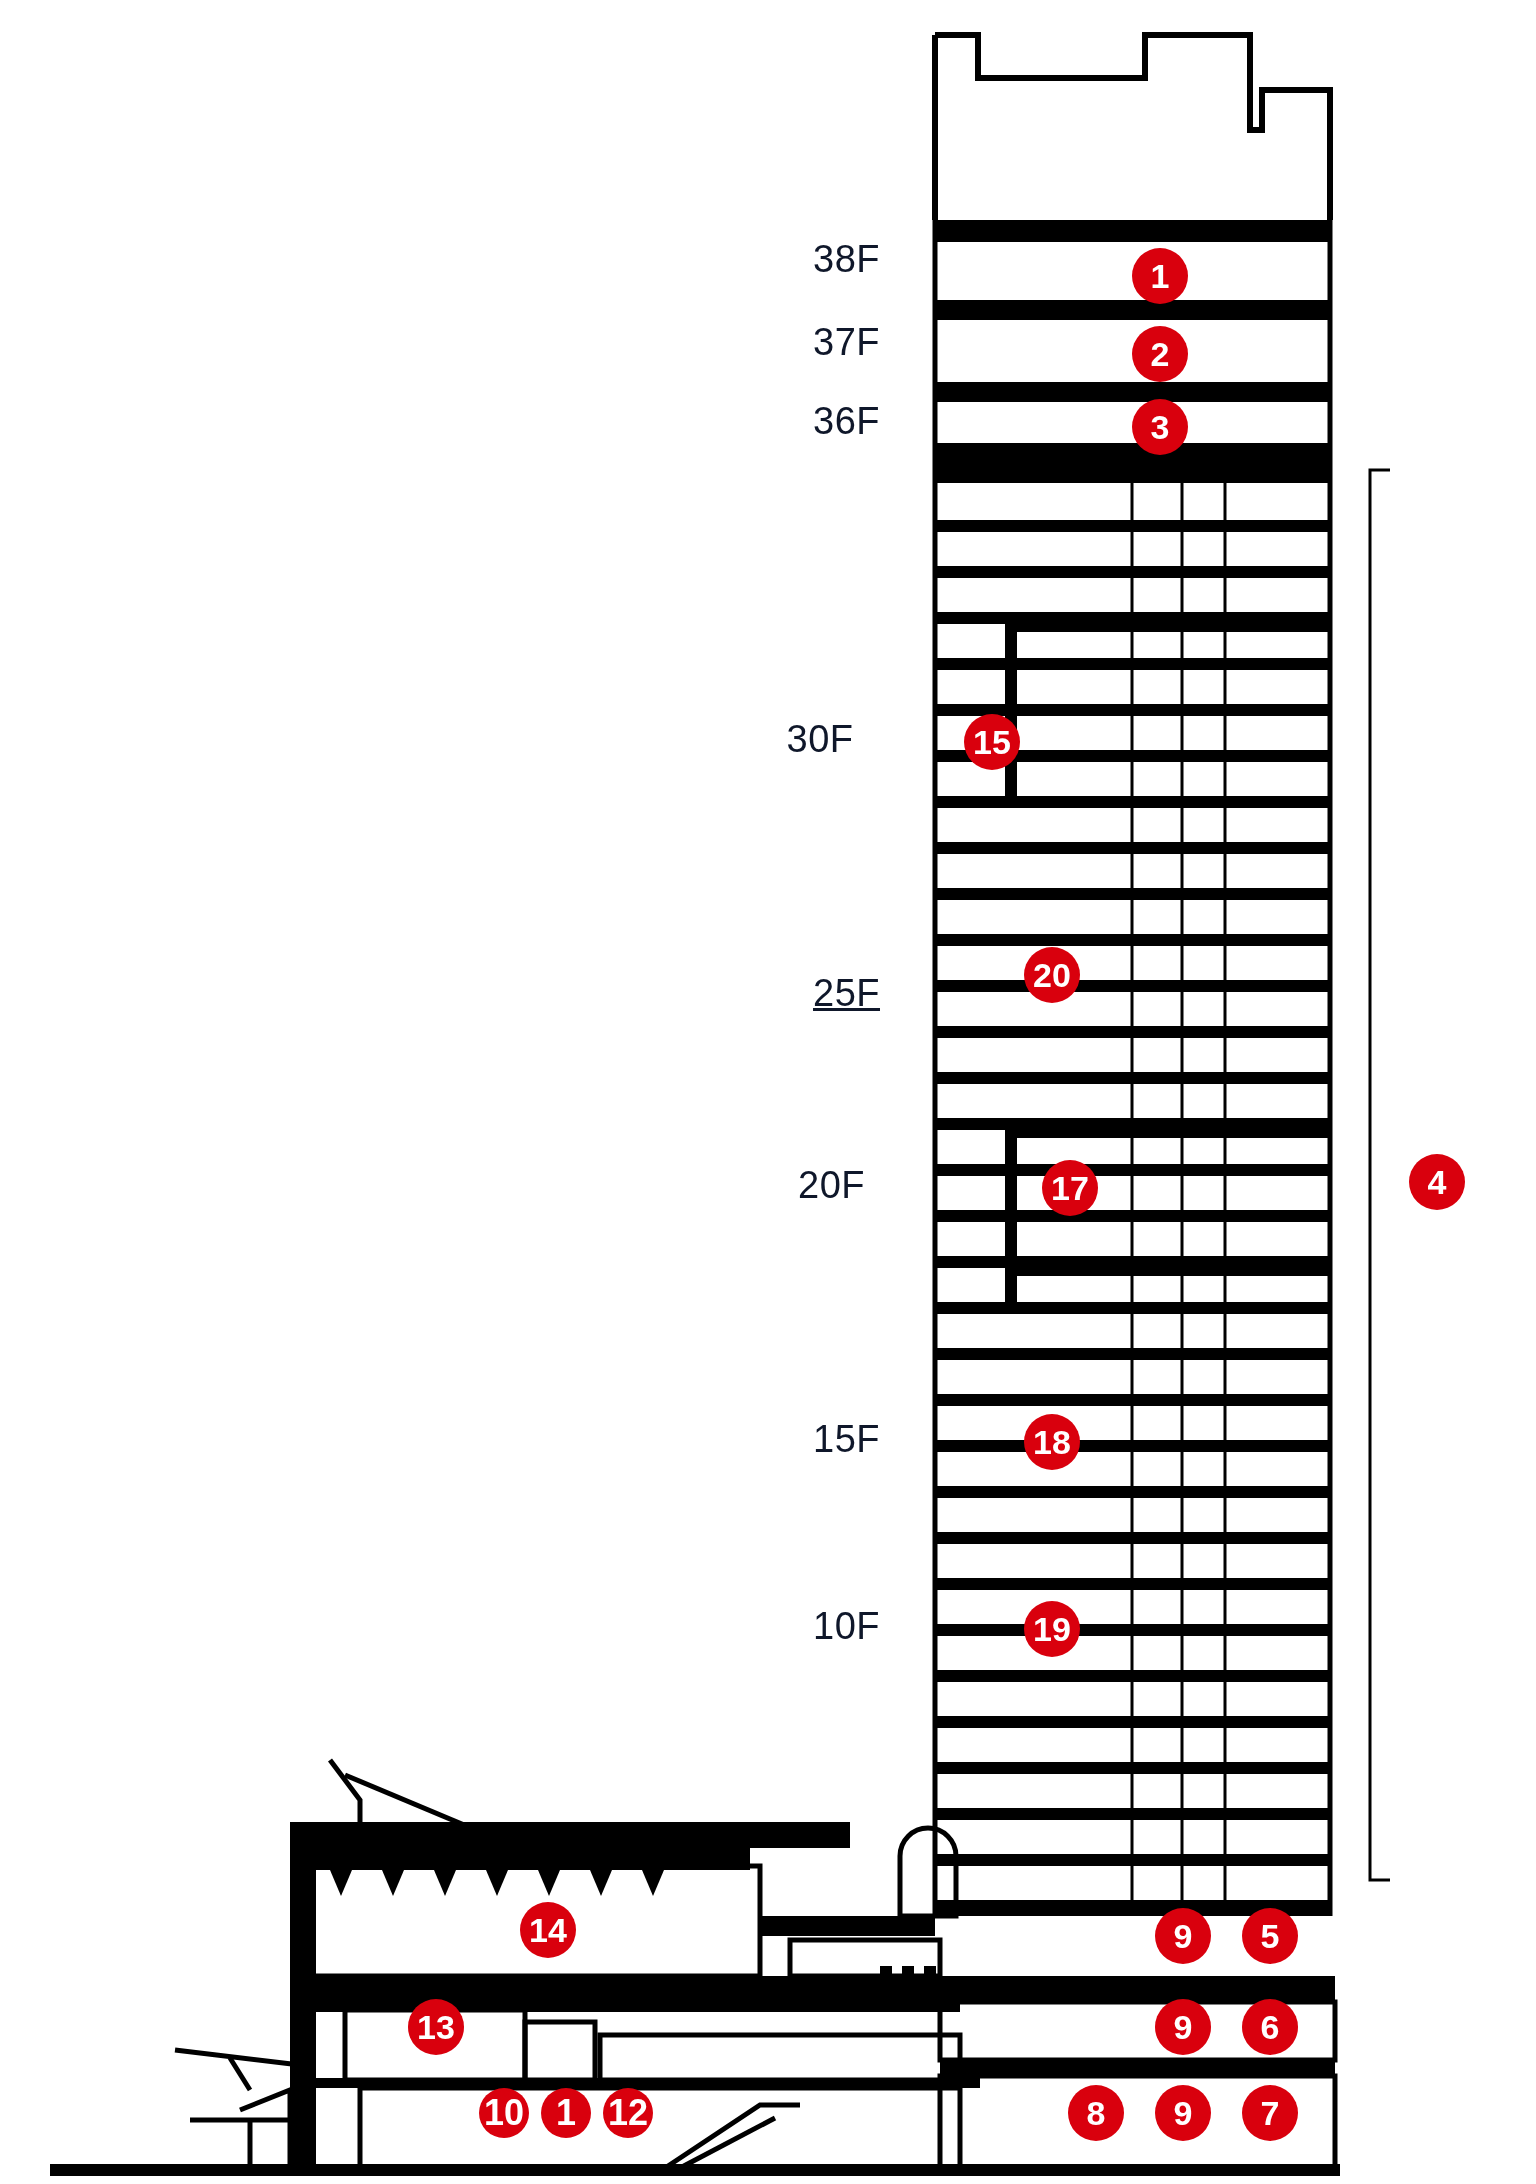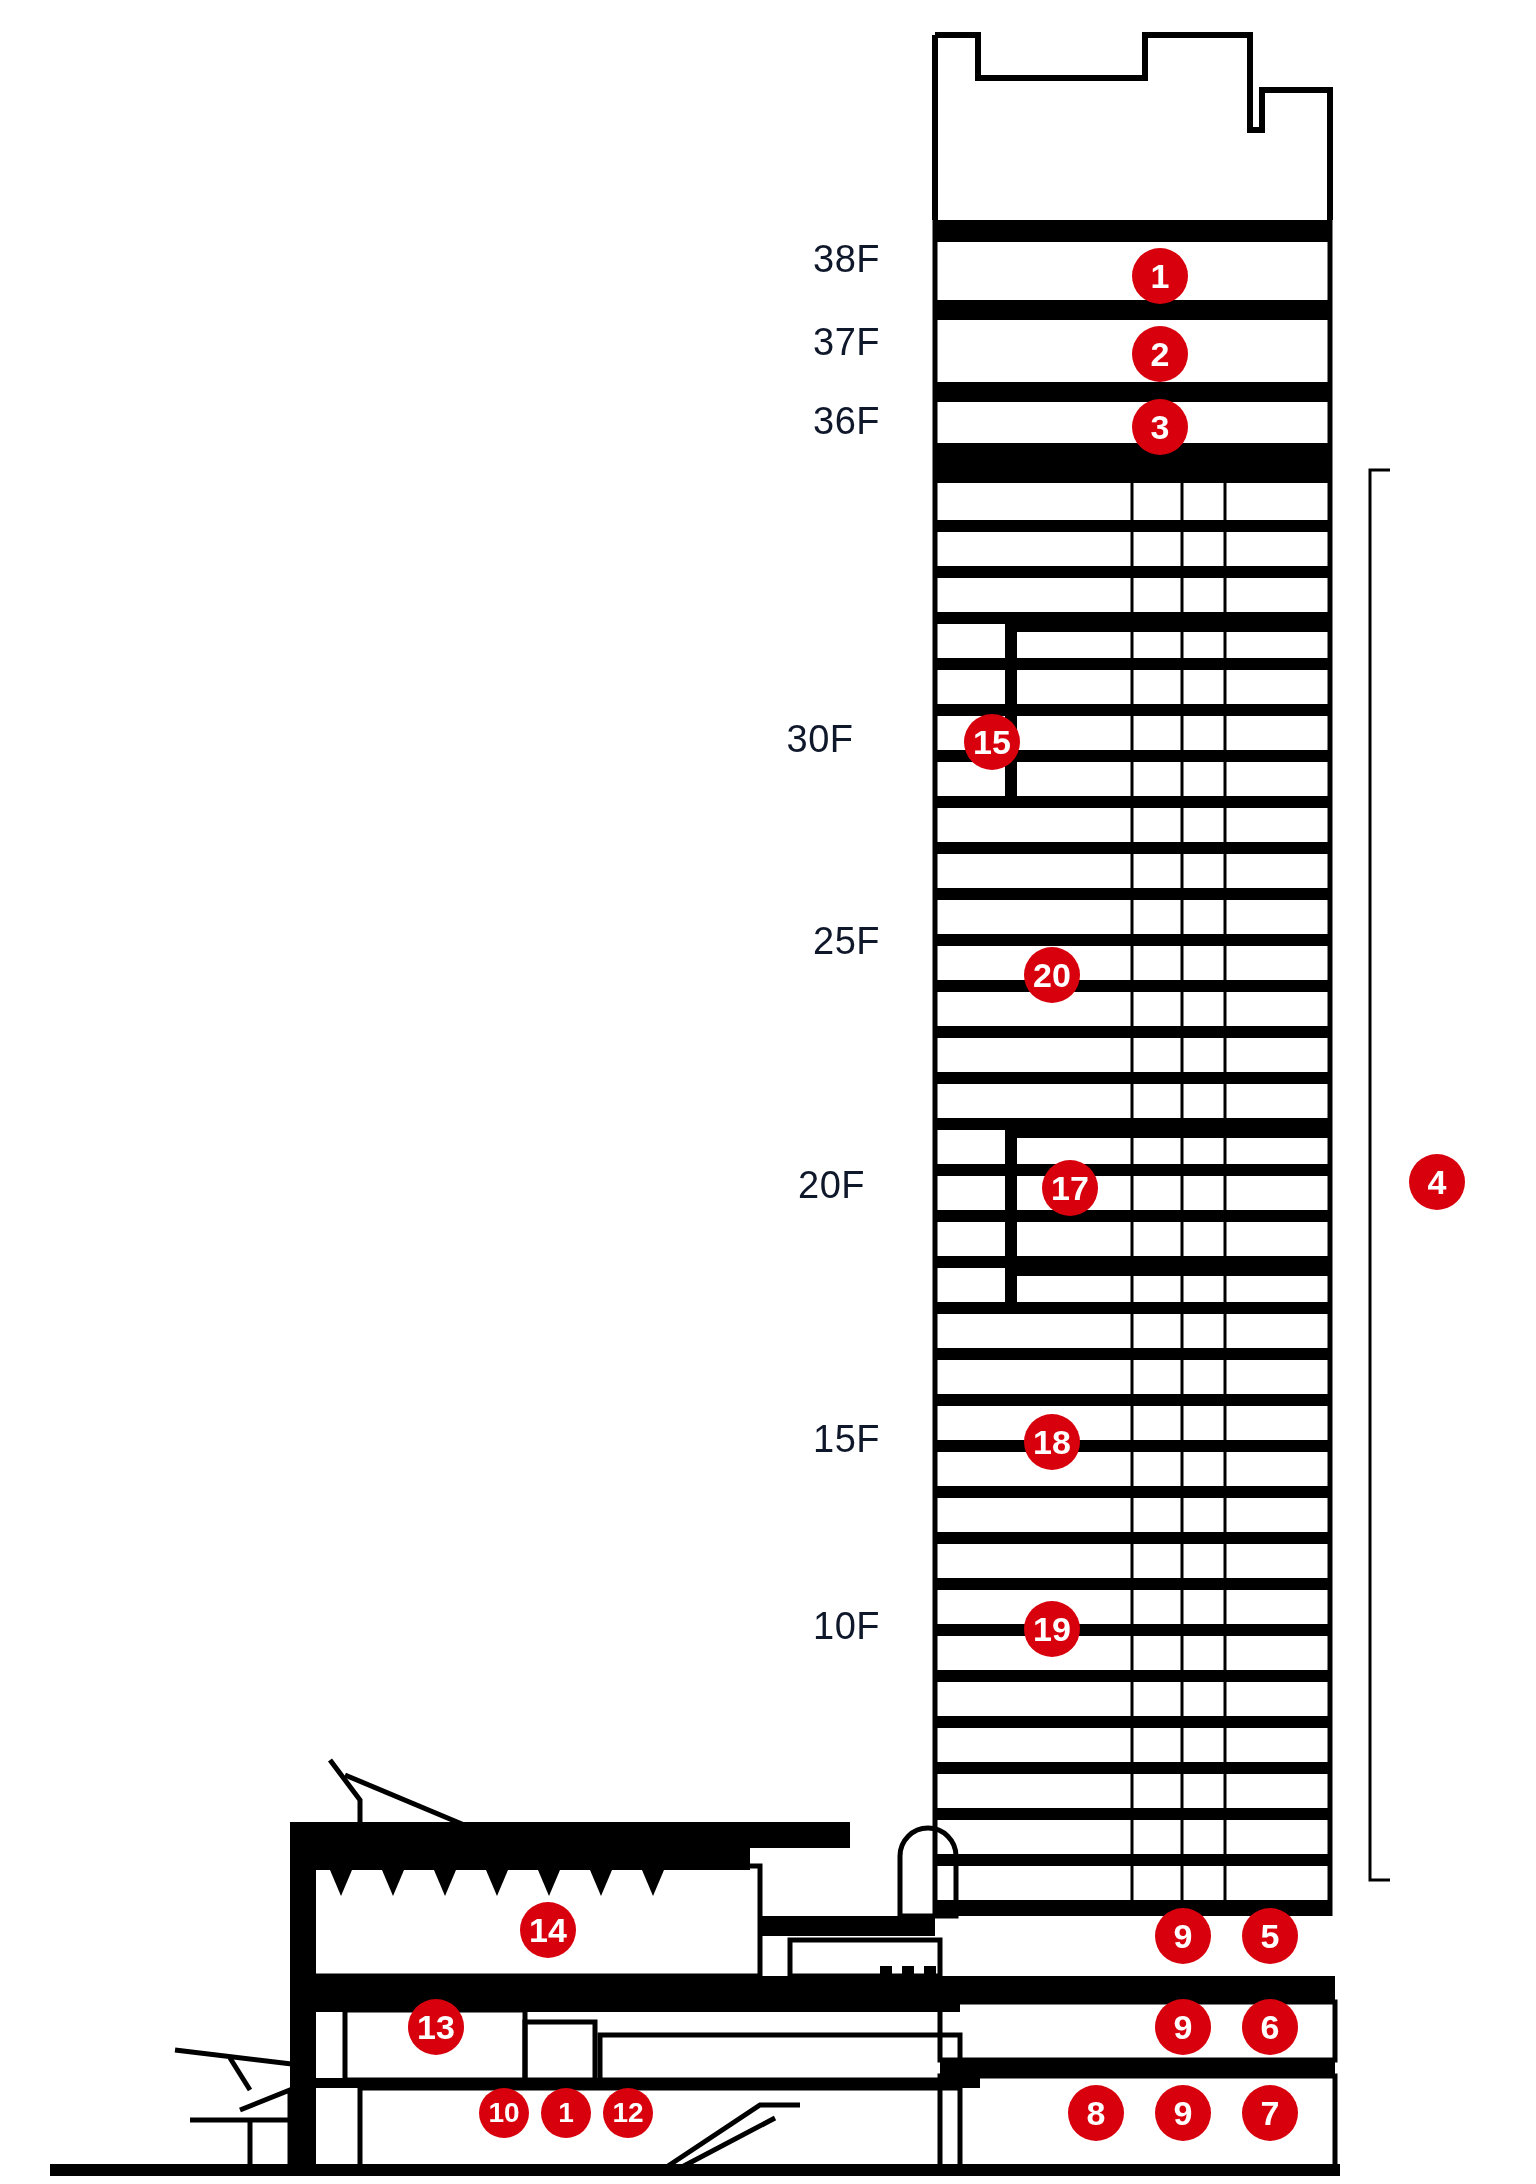--- a/index.html
+++ b/index.html
@@ -31,21 +31,21 @@
     color: #ffffff;
     border-radius: 50%;
     display: flex;
     align-items: center;
     justify-content: center;
     font-size: 34px;
     font-weight: bold;
     line-height: 1;
     box-sizing: border-box;
   }
-  .marker.sz-small { width: 50px; height: 50px; font-size: 28px; }
+  .marker.sz-small { width: 50px; height: 50px; font-size: 36px; }
   .marker.sz-med   { width: 56px; height: 56px; font-size: 34px; }
   .svg-layer {
     position: absolute;
     left: 0;
     top: 0;
     width: 1536px;
     height: 2184px;
   }
 </style>
 </head>
@@ -193,21 +193,21 @@
       </g>
     </g>
 
     <rect x="50" y="2164" width="1290" height="12" fill="#000000"></rect>
   </svg>
 
   <div class="floor-label" style="left:760px; top:238px; width:120px;">38F</div>
   <div class="floor-label" style="left:760px; top:321px; width:120px;">37F</div>
   <div class="floor-label" style="left:760px; top:400px; width:120px;">36F</div>
   <div class="floor-label" style="left:760px; top:718px; width:120px;text-align:center;">30F</div>
-  <div class="floor-label" style="left:760px; top:920px; width:120px;">25F</div>
+  <div class="floor-label" style="left:760px; top:972px; width:120px;text-decoration:underline;">25F</div>
   <div class="floor-label" style="left:745px; top:1164px; width:120px;">20F</div>
   <div class="floor-label" style="left:760px; top:1418px; width:120px;">15F</div>
   <div class="floor-label" style="left:760px; top:1605px; width:120px;">10F</div>
 
   <div class="marker sz-med" style="left:1132px; top:248px;">1</div>
   <div class="marker sz-med" style="left:1132px; top:326px;">2</div>
   <div class="marker sz-med" style="left:1132px; top:399px;">3</div>
   <div class="marker sz-med" style="left:1409px; top:1154px;">4</div>
   <div class="marker sz-med" style="left:1242px; top:1908px;">5</div>
   <div class="marker sz-med" style="left:1242px; top:1999px;">6</div>

